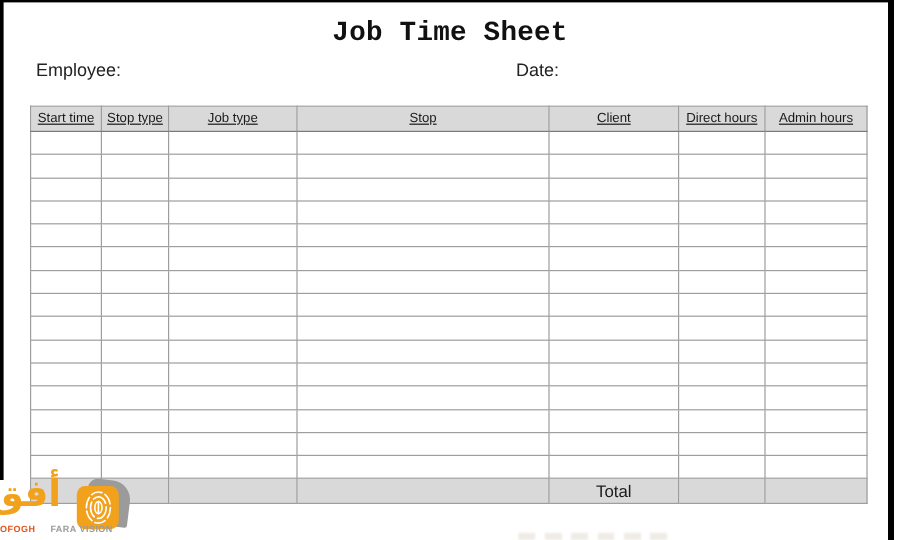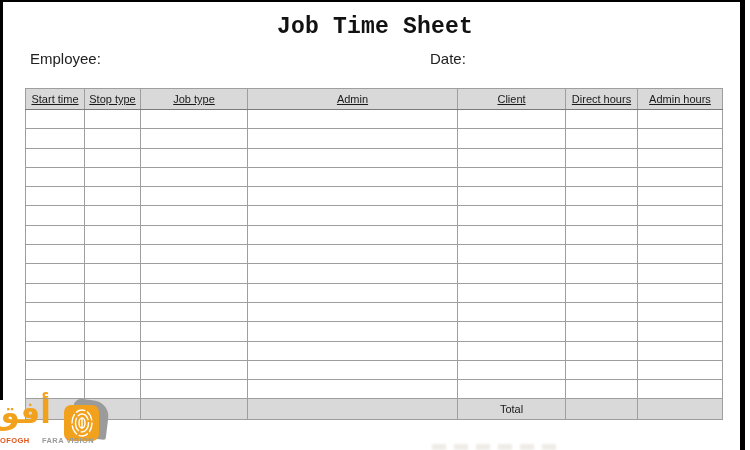--- a/index.html
+++ b/index.html
@@ -36,21 +36,21 @@
   }
   table.sheet thead th{
     height:20px;background:var(--header-fill,#d9d9d9);
     font-size:11px;color:#1a1a1a;text-align:center;
     border-bottom:1px solid var(--outer-border,#7a7a7a);
     text-decoration:underline;
   }
   table.sheet tbody td{height:18.3px;background:#fff;}
   table.sheet tfoot td{
     height:20px;background:var(--total-fill,#d9d9d9);
-    font-size:11px;color:#1a1a1a;text-align:center;
+    font-size:14px;color:#1a1a1a;text-align:center;
     border-top:1px solid var(--outer-border,#7a7a7a);
   }
 
   
   .logo-box{position:absolute;left:0;top:396px;width:128px;height:54px;}
   .logo-arabic{
     position:absolute;left:-8px;top:-2px;
     font-family:"DejaVu Sans",sans-serif;font-weight:bold;
     font-size:31px;line-height:36px;color:var(--logo-orange,#F2A11C);
     direction:rtl;letter-spacing:1px;
@@ -99,21 +99,21 @@
     <col style="width:210px">
       <col style="width:108px">
       <col style="width:72px">
       <col style="width:85px">
   </colgroup>
   <thead>
     <tr>
       <th>Start time</th>
       <th>Stop type</th>
       <th>Job type</th>
-      <th>Admin</th>
+      <th>Stop</th>
       <th>Client</th>
       <th>Direct hours</th>
       <th>Admin hours</th>
     </tr>
   </thead>
   <tbody id="rows">
       <tr>
         <td></td>
         <td></td>
         <td></td>

